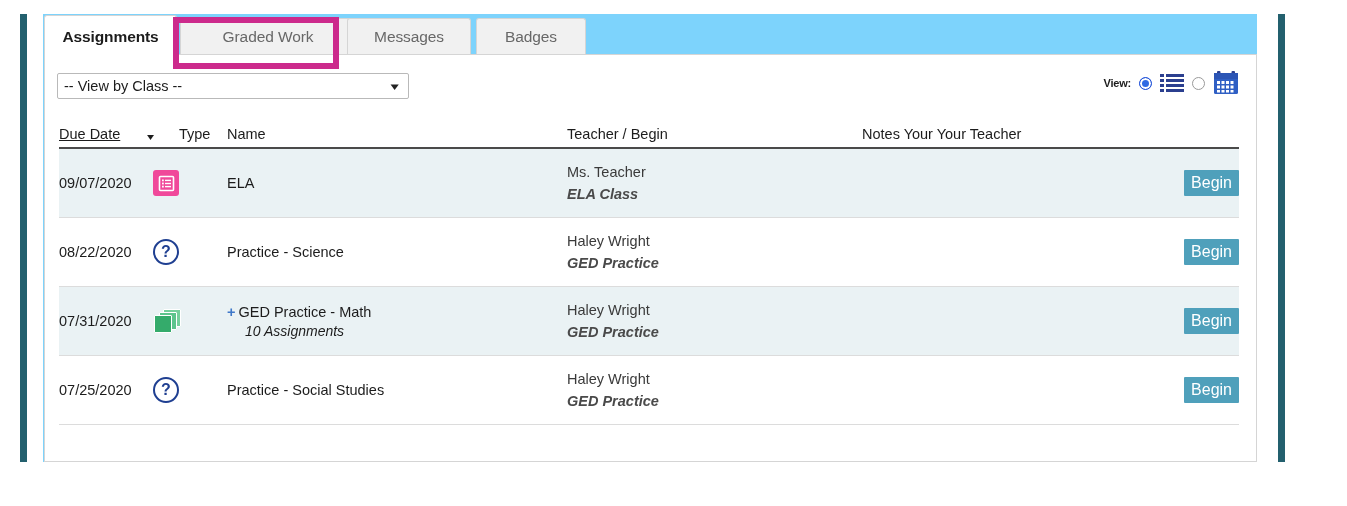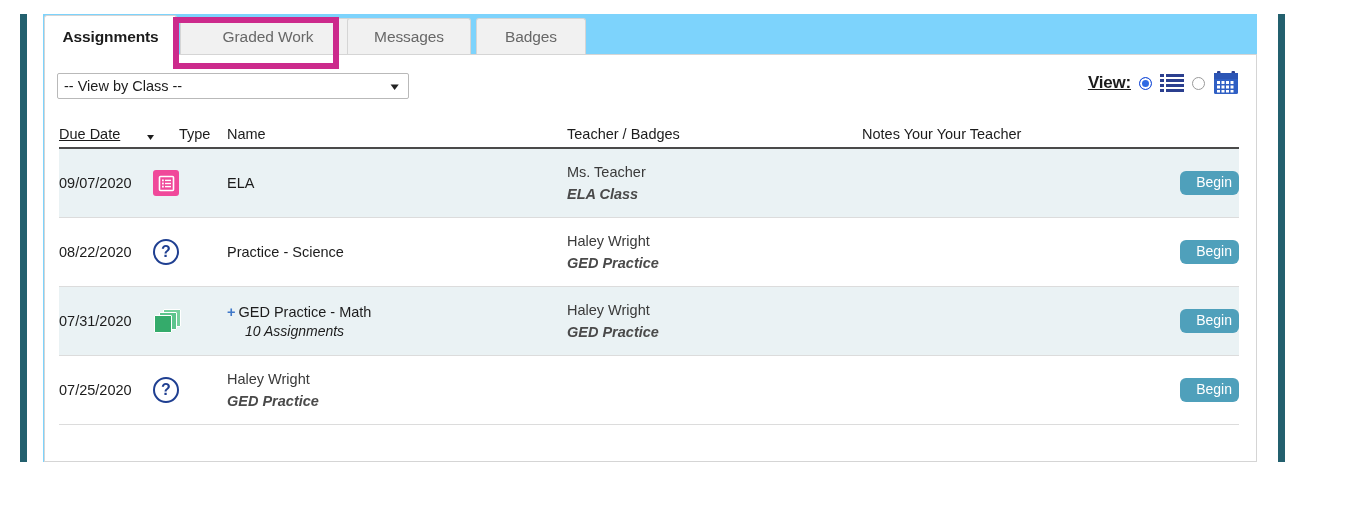--- a/index.html
+++ b/index.html
@@ -144,25 +144,24 @@
 
   .view-controls {
     position: absolute;
     right: 17px;
     top: 16px;
     display: flex;
     align-items: center;
     gap: 8px;
   }
   .view-label {
-    font-size: 17px;
+    font-size: 11px;
     color: #1c1c1c;
     font-weight: bold;
     letter-spacing: -0.2px;
-    text-decoration: underline;
   }
   .radio {
     width: 13px;
     height: 13px;
     border-radius: 50%;
     box-sizing: border-box;
     border: 1px solid #9a9a9a;
     background: #fff;
     flex: none;
   }
@@ -239,24 +238,24 @@
   .cell-teacher .klass { font-style: italic; color: #4a4a4a; font-weight: bold; }
   .cell-notes { flex: 1; }
   .cell-action {
     width: 60px;
     display: flex;
     justify-content: flex-end;
   }
   .begin-btn {
     background: #4fa0bb;
     color: #ffffff;
-    font-size: 14px;
-    padding: 3px 7px 4px 16px;
+    font-size: 16px;
+    padding: 3px 7px 4px 7px;
     border: none;
-    border-radius: 6px;
+    border-radius: 1px;
     font-family: "Liberation Sans", sans-serif;
     line-height: 1.2;
     cursor: pointer;
   }
 
   .row-sep {
     height: 1px;
     background: #dcdcdc;
     margin: 0 0 0 0;
   }
@@ -369,21 +368,21 @@
       </div>
     </div>
 
     <div class="table">
 
       <div class="thead">
         <div class="th th-due">Due Date</div>
         <div class="th th-caret">▾</div>
         <div class="th th-type">Type</div>
         <div class="th th-name">Name</div>
-        <div class="th th-teacher">Teacher / Badges</div>
+        <div class="th th-teacher">Teacher / Begin</div>
         <div class="th th-notes">Notes Your Your Teacher</div>
       </div>
 
       <div class="row alt">
         <div class="cell-due">09/07/2020</div>
         <div class="cell-type">
           <span class="ic-list-pink">
             <svg width="17" height="17" viewBox="0 0 17 17">
               <rect x="1.5" y="1.5" width="14" height="14" rx="1" fill="none" stroke="#ffffff" stroke-width="1.6"></rect>
               <g fill="#ffffff">
@@ -454,20 +453,23 @@
           <button class="begin-btn">Begin</button>
         </div>
       </div>
       <div class="row-sep"></div>
 
       <div class="row">
         <div class="cell-due">07/25/2020</div>
         <div class="cell-type">
           <span class="ic-q">?</span>
         </div>
+        <div class="cell-name">
+          <span>Practice - Social Studies</span>
+        </div>
         <div class="cell-teacher">
           <div>Haley Wright</div>
           <div class="klass">GED Practice</div>
         </div>
         <div class="cell-notes"></div>
         <div class="cell-action">
           <button class="begin-btn">Begin</button>
         </div>
       </div>
       <div class="row-sep"></div>

